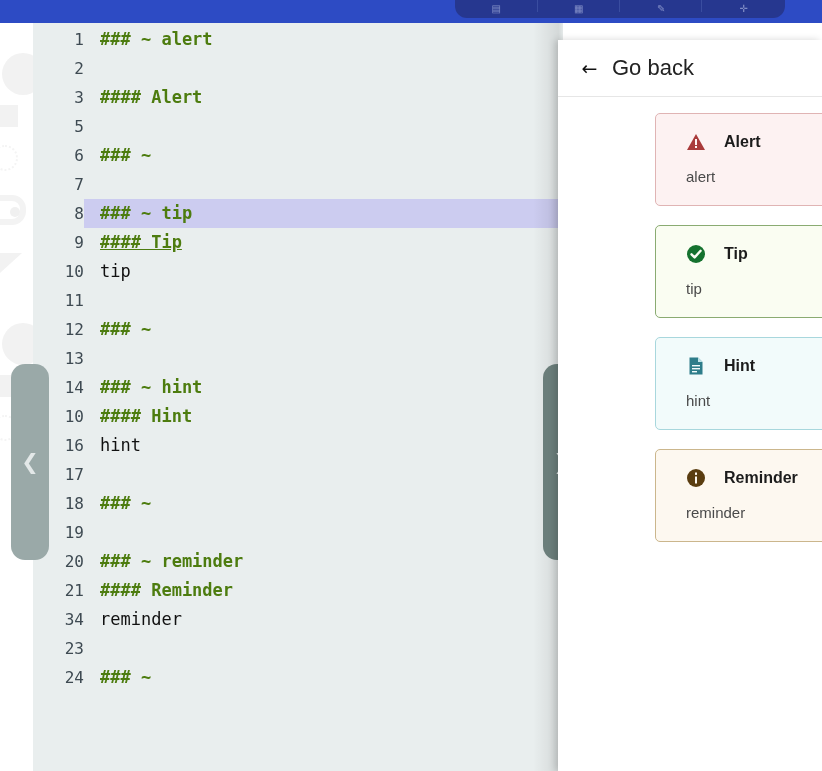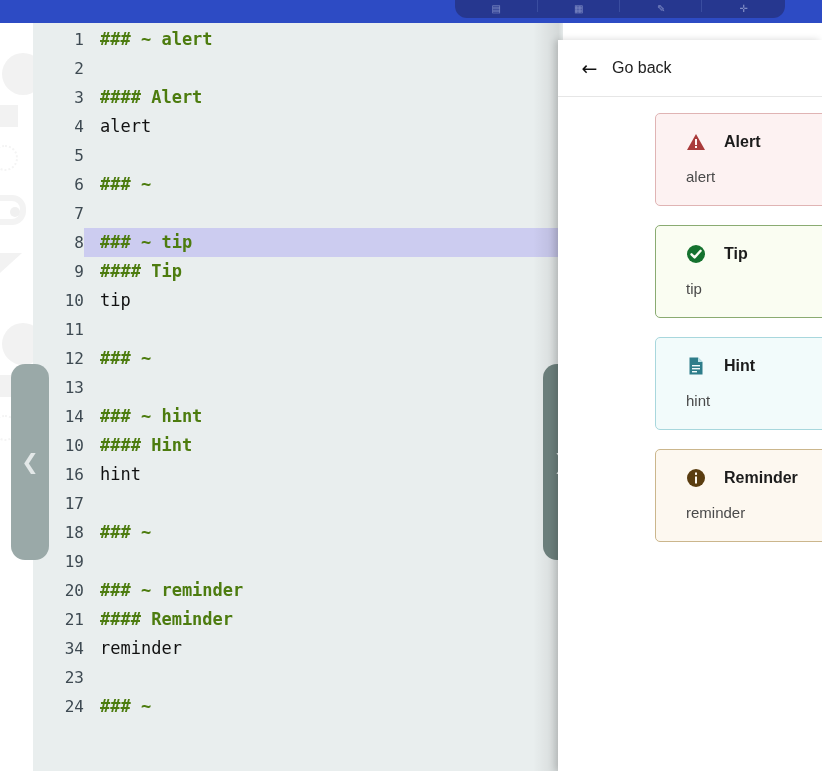--- a/index.html
+++ b/index.html
@@ -113,21 +113,21 @@
     overflow: hidden;
   }
   .preview-header {
     height: 57px; border-bottom: 1px solid #e6e6e6;
     display: flex; align-items: center; padding-left: 22px; gap: 13px;
   }
   .back-arrow {
     width: 19px; height: 19px; display: flex; align-items: center; justify-content: center;
     font-size: 19px; line-height: 19px; color: #111; font-family: "DejaVu Sans", sans-serif;
   }
-  .back-label { font-size: 16px; color: #222; }
+  .back-label { font-size: 22px; color: #222; }
 
   .preview-body { padding: 16px 0 0 97px; }
 
   .callout {
     width: 200px; margin-bottom: 19px; border-radius: 5px;
     border: 1px solid #ccc; padding: 18px 0 20px 30px;
   }
   .callout-head {
     display: flex; align-items: center; gap: 18px; margin-bottom: 16px;
   }
@@ -160,26 +160,25 @@
     <div class="deco circ" style="left:2px; top:300px; width:42px; height:42px;"></div>
     <div class="deco sq" style="left:-4px; top:352px; width:22px; height:22px;"></div>
     <div class="deco burst" style="left:-8px; top:392px;"></div>
   </div>
 
   <div class="editor">
     <div class="code-lines" id="code-lines">
         <div class="line"><span class="ln">1</span><span class="ltxt tok-h" style="position: relative;">### ~ alert</span></div>
         <div class="line"><span class="ln">2</span><span class="ltxt tok-p" style="position: relative;"></span></div>
         <div class="line"><span class="ln">3</span><span class="ltxt tok-h" style="position: relative;">#### Alert</span></div>
-        <div class="line"><span class="ln">4</span><span class="ltxt tok-p" style="position: relative;">alert</span></div>
         <div class="line"><span class="ln">5</span><span class="ltxt tok-p" style="position: relative;"></span></div>
         <div class="line"><span class="ln">6</span><span class="ltxt tok-h" style="position: relative;">### ~</span></div>
         <div class="line"><span class="ln">7</span><span class="ltxt tok-p" style="position: relative;"></span></div>
         <div class="line sel"><div class="ltxt-wrap"></div><span class="ln">8</span><span class="ltxt tok-h" style="position: relative;">### ~ tip</span></div>
-        <div class="line"><span class="ln">9</span><span class="ltxt tok-h" style="position: relative;">#### Tip</span></div>
+        <div class="line"><span class="ln">9</span><span class="ltxt tok-h" style="position: relative; text-decoration: underline;">#### Tip</span></div>
         <div class="line"><span class="ln">10</span><span class="ltxt tok-p" style="position: relative;">tip</span></div>
         <div class="line"><span class="ln">11</span><span class="ltxt tok-p" style="position: relative;"></span></div>
         <div class="line"><span class="ln">12</span><span class="ltxt tok-h" style="position: relative;">### ~</span></div>
         <div class="line"><span class="ln">13</span><span class="ltxt tok-p" style="position: relative;"></span></div>
         <div class="line"><span class="ln">14</span><span class="ltxt tok-h" style="position: relative;">### ~ hint</span></div>
         <div class="line"><span class="ln">10</span><span class="ltxt tok-h" style="position: relative;">#### Hint</span></div>
         <div class="line"><span class="ln">16</span><span class="ltxt tok-p" style="position: relative;">hint</span></div>
         <div class="line"><span class="ln">17</span><span class="ltxt tok-p" style="position: relative;"></span></div>
         <div class="line"><span class="ln">18</span><span class="ltxt tok-h" style="position: relative;">### ~</span></div>
         <div class="line"><span class="ln">19</span><span class="ltxt tok-p" style="position: relative;"></span></div>

